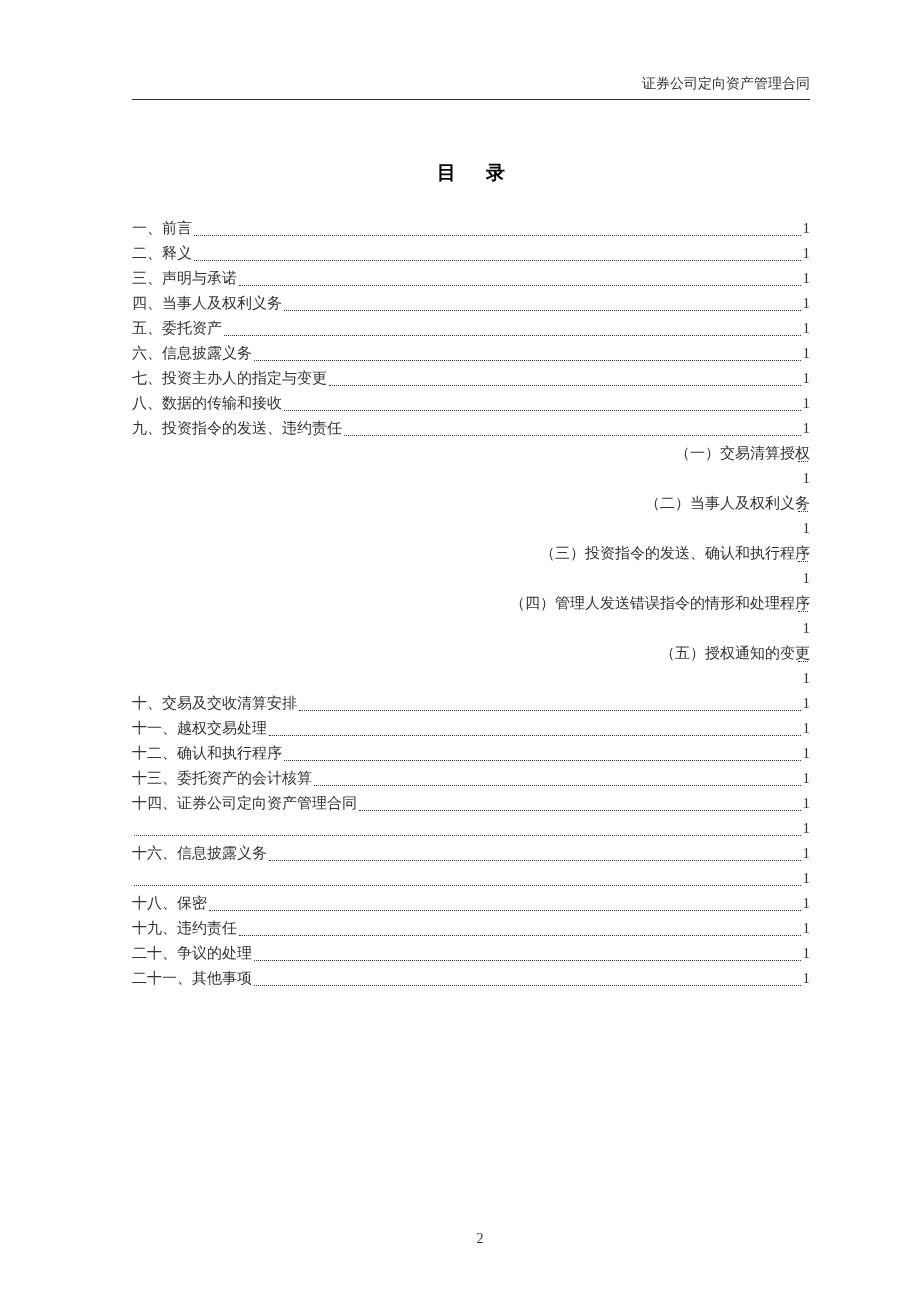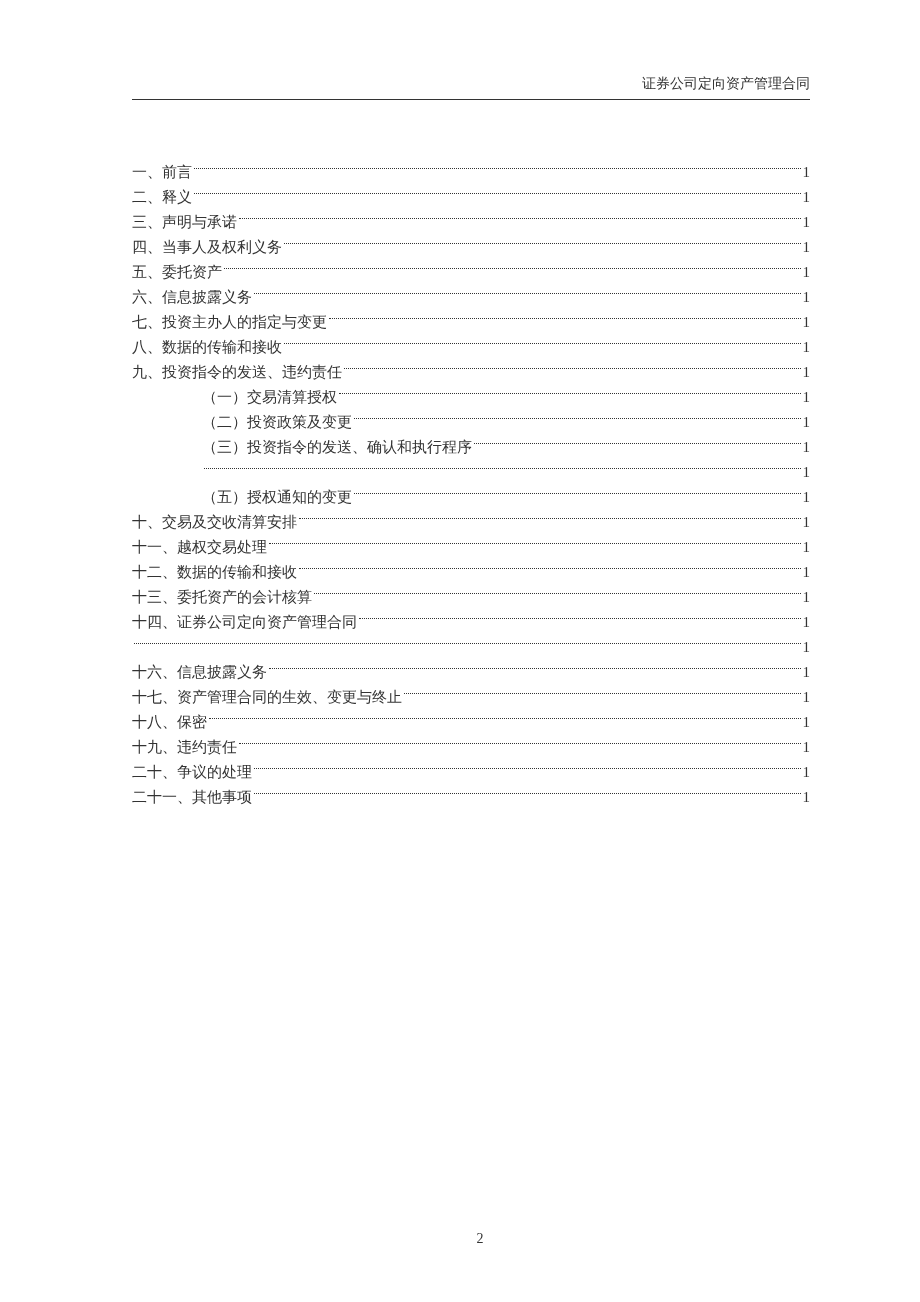--- a/index.html
+++ b/index.html
@@ -38,25 +38,26 @@
       margin-bottom: 30px;
       padding-left: 30px;
     }
     .toc-list {
       font-size: 15px;
       color: #333;
       line-height: 1.6;
     }
     .toc-item {
       display: flex;
-      align-items: center;
+      align-items: flex-end;
       margin-bottom: 1px;
     }
     .toc-item.indented {
       padding-left: 70px;
+      flex-direction: column;
     }
     .toc-label {
       white-space: nowrap;
       flex-shrink: 0;
     }
     .toc-dots {
       flex: 1;
       border-bottom: 1.5px dotted #333;
       margin: 0 2px;
       position: relative;
@@ -79,20 +80,21 @@
     }
   </style>
 </head>
 <body>
 
 <div class="page">
   <div class="header">
     <span>证券公司定向资产管理合同</span>
   </div>
 
+  <div class="toc-title">目录</div>
 
   <div class="toc-list" id="toc-container">
       <div class="toc-item">
         <span class="toc-label">一、前言</span>
         <span class="toc-dots"></span>
         <span class="toc-page">1</span>
       </div>
       <div class="toc-item">
         <span class="toc-label">二、释义</span>
         <span class="toc-dots"></span>
@@ -132,50 +134,51 @@
         <span class="toc-label">九、投资指令的发送、违约责任</span>
         <span class="toc-dots"></span>
         <span class="toc-page">1</span>
       </div>
       <div class="toc-item indented">
         <span class="toc-label">（一）交易清算授权</span>
         <span class="toc-dots"></span>
         <span class="toc-page">1</span>
       </div>
       <div class="toc-item indented">
-        <span class="toc-label">（二）投资政策及变更</span>
+        <span class="toc-label">（二）当事人及权利义务</span>
         <span class="toc-dots"></span>
         <span class="toc-page">1</span>
       </div>
       <div class="toc-item indented">
         <span class="toc-label">（三）投资指令的发送、确认和执行程序</span>
         <span class="toc-dots"></span>
         <span class="toc-page">1</span>
       </div>
       <div class="toc-item indented">
+        <span class="toc-label">（四）管理人发送错误指令的情形和处理程序</span>
         <span class="toc-dots"></span>
         <span class="toc-page">1</span>
       </div>
       <div class="toc-item indented">
         <span class="toc-label">（五）授权通知的变更</span>
         <span class="toc-dots"></span>
         <span class="toc-page">1</span>
       </div>
       <div class="toc-item">
         <span class="toc-label">十、交易及交收清算安排</span>
         <span class="toc-dots"></span>
         <span class="toc-page">1</span>
       </div>
       <div class="toc-item">
         <span class="toc-label">十一、越权交易处理</span>
         <span class="toc-dots"></span>
         <span class="toc-page">1</span>
       </div>
       <div class="toc-item">
-        <span class="toc-label">十二、数据的传输和接收</span>
+        <span class="toc-label">十二、确认和执行程序</span>
         <span class="toc-dots"></span>
         <span class="toc-page">1</span>
       </div>
       <div class="toc-item">
         <span class="toc-label">十三、委托资产的会计核算</span>
         <span class="toc-dots"></span>
         <span class="toc-page">1</span>
       </div>
       <div class="toc-item">
         <span class="toc-label">十四、证券公司定向资产管理合同</span>
@@ -185,21 +188,20 @@
       <div class="toc-item">
         <span class="toc-dots"></span>
         <span class="toc-page">1</span>
       </div>
       <div class="toc-item">
         <span class="toc-label">十六、信息披露义务</span>
         <span class="toc-dots"></span>
         <span class="toc-page">1</span>
       </div>
       <div class="toc-item">
-        <span class="toc-label">十七、资产管理合同的生效、变更与终止</span>
         <span class="toc-dots"></span>
         <span class="toc-page">1</span>
       </div>
       <div class="toc-item">
         <span class="toc-label">十八、保密</span>
         <span class="toc-dots"></span>
         <span class="toc-page">1</span>
       </div>
       <div class="toc-item">
         <span class="toc-label">十九、违约责任</span>

